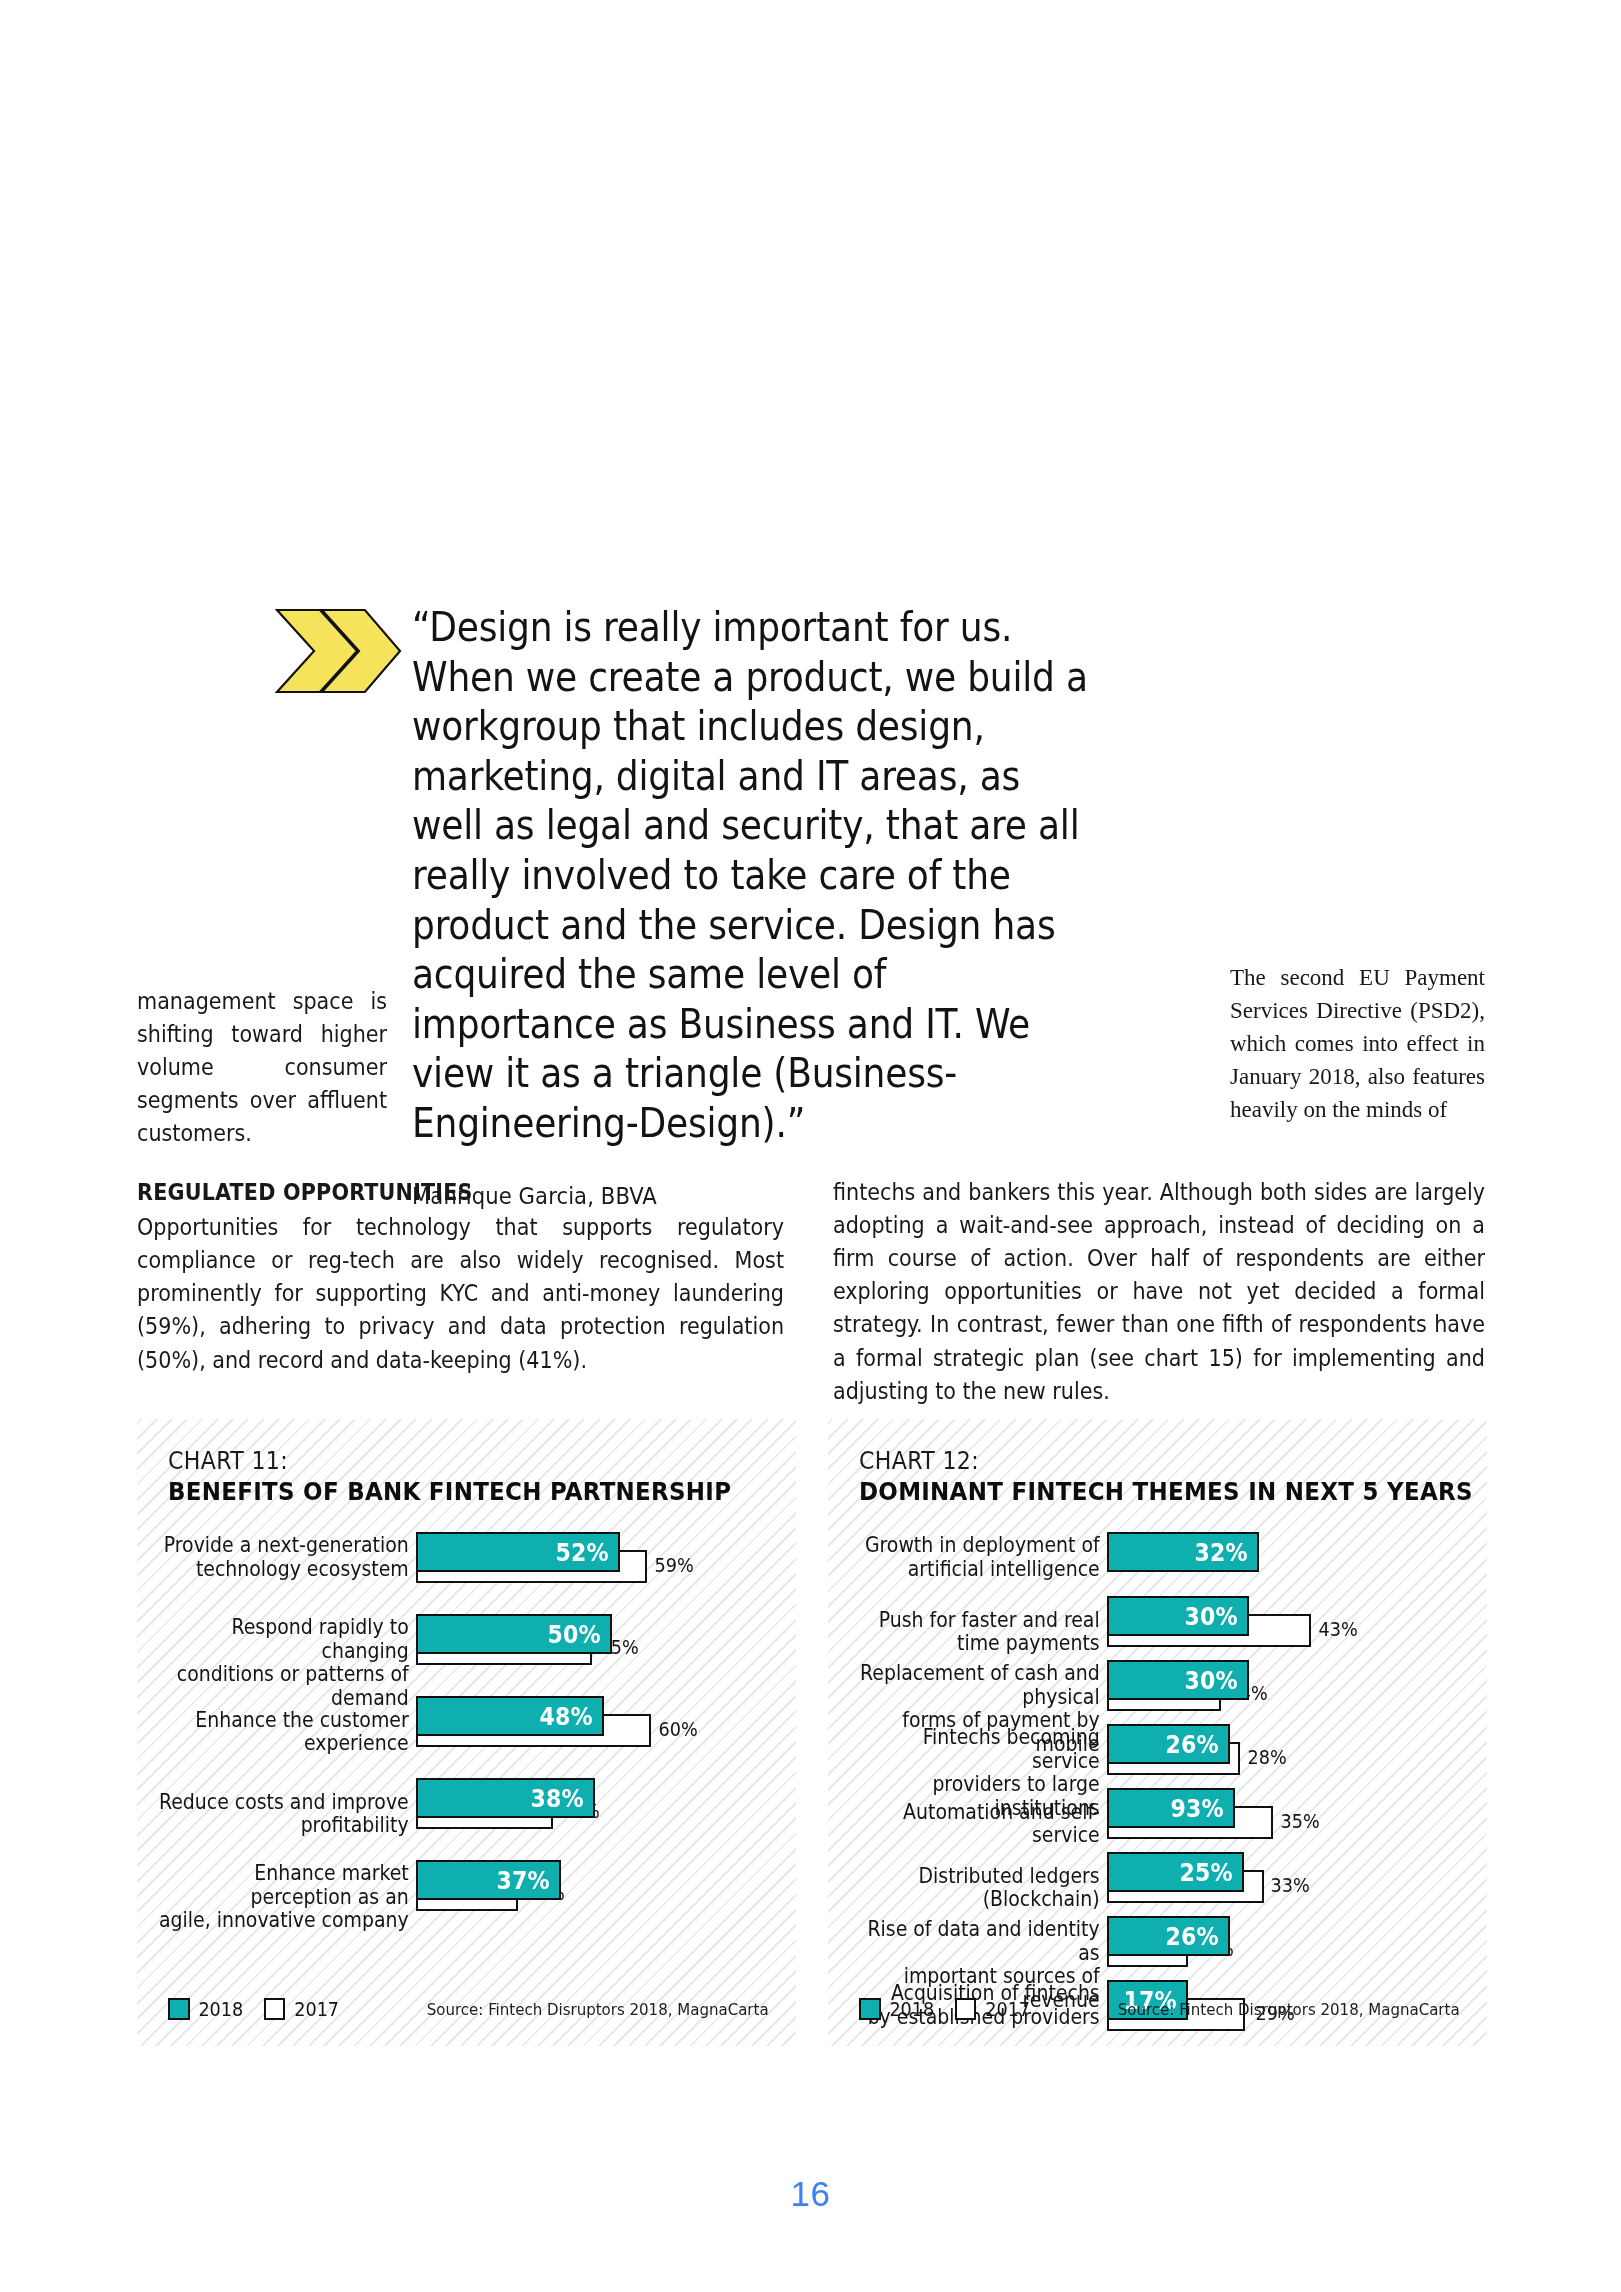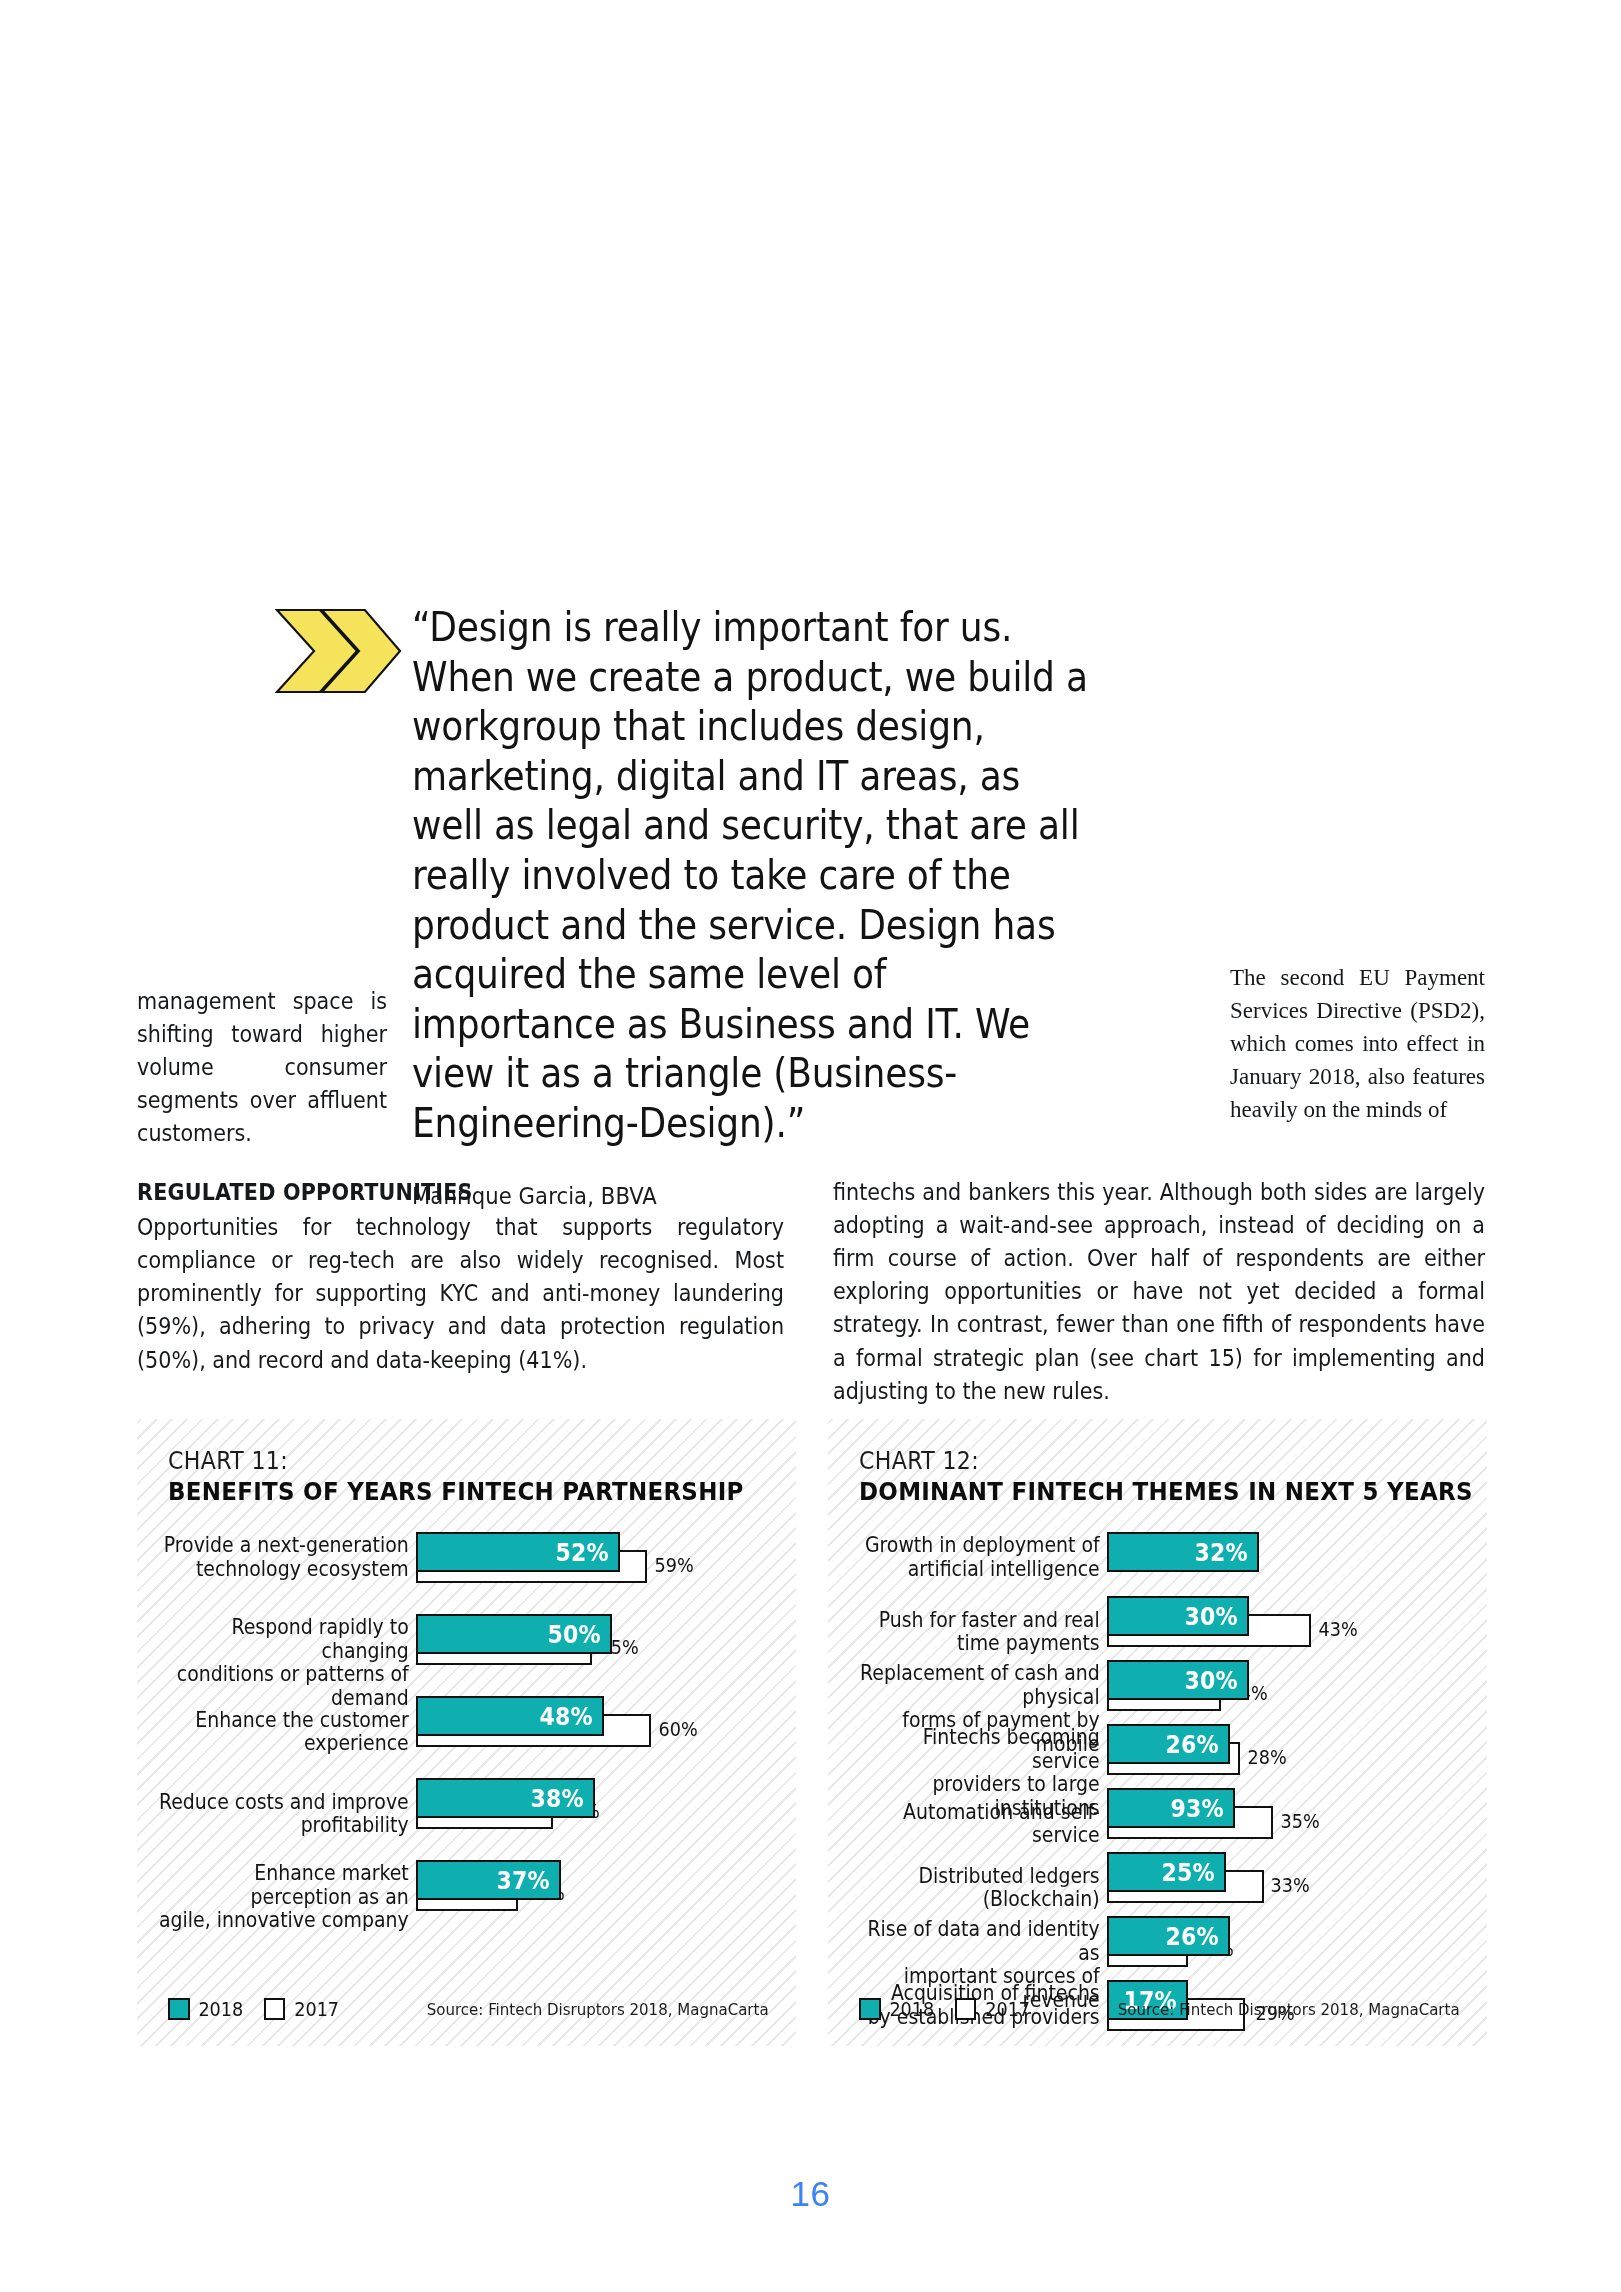--- a/index.html
+++ b/index.html
@@ -187,21 +187,21 @@
     <p class="sec-head">REGULATED OPPORTUNITIES</p>
     <p>Opportunities for technology that supports regulatory compliance or reg-tech are also widely recognised. Most prominently for supporting KYC and anti-money laundering (59%), adhering to privacy and data protection regulation (50%), and record and data-keeping (41%).</p>
   </div>
 
   <div class="col" id="col-right-mid">
     <p>fintechs and bankers this year. Although both sides are largely adopting a wait-and-see approach, instead of deciding on a firm course of action. Over half of respondents are either exploring opportunities or have not yet decided a formal strategy. In contrast, fewer than one fifth of respondents have a formal strategic plan (see chart 15) for implementing and adjusting to the new rules.</p>
   </div>
 
   <div class="chart-panel" id="panel-11">
     <div class="chart-kicker">CHART 11:</div>
-    <div class="chart-title">BENEFITS OF YEARS FINTECH PARTNERSHIP</div>
+    <div class="chart-title">BENEFITS OF BANK FINTECH PARTNERSHIP</div>
     <div class="bars">
         <div class="row" style="height: 82px; margin-left: 21.6px;">
           <div class="row-label" style="width: 257px; padding-top: 2px;">Provide a next-generation
 technology ecosystem</div>
           <div class="bar-area">
             <div class="bar-prev" style="width: 231px;"></div>
             <div class="bar-prev-val" style="left: 239px;">59%</div>
             <div class="bar-cur" style="width: 204px; background: rgb(15, 175, 176);">
               <span class="bar-cur-val">52%</span>
             </div>
@@ -314,21 +314,21 @@
             <div class="bar-cur" style="width: 128px; background: rgb(15, 175, 176);">
               <span class="bar-cur-val">93%</span>
             </div>
           </div>
         </div>
         <div class="row" style="height: 64px; margin-left: 21.6px;">
           <div class="row-label" style="width: 257px; padding-top: 12.7px;">Distributed ledgers (Blockchain)</div>
           <div class="bar-area">
             <div class="bar-prev" style="width: 157px;"></div>
             <div class="bar-prev-val" style="left: 164px;">33%</div>
-            <div class="bar-cur" style="width: 119px; background: rgb(15, 175, 176);">
+            <div class="bar-cur" style="width: 137px; background: rgb(15, 175, 176);">
               <span class="bar-cur-val">25%</span>
             </div>
           </div>
         </div>
         <div class="row" style="height: 64px; margin-left: 21.6px;">
           <div class="row-label" style="width: 257px; padding-top: 2px;">Rise of data and identity as
 important sources of revenue</div>
           <div class="bar-area">
             <div class="bar-prev" style="width: 81px;"></div>
             <div class="bar-prev-val" style="left: 88px;">17%</div>

